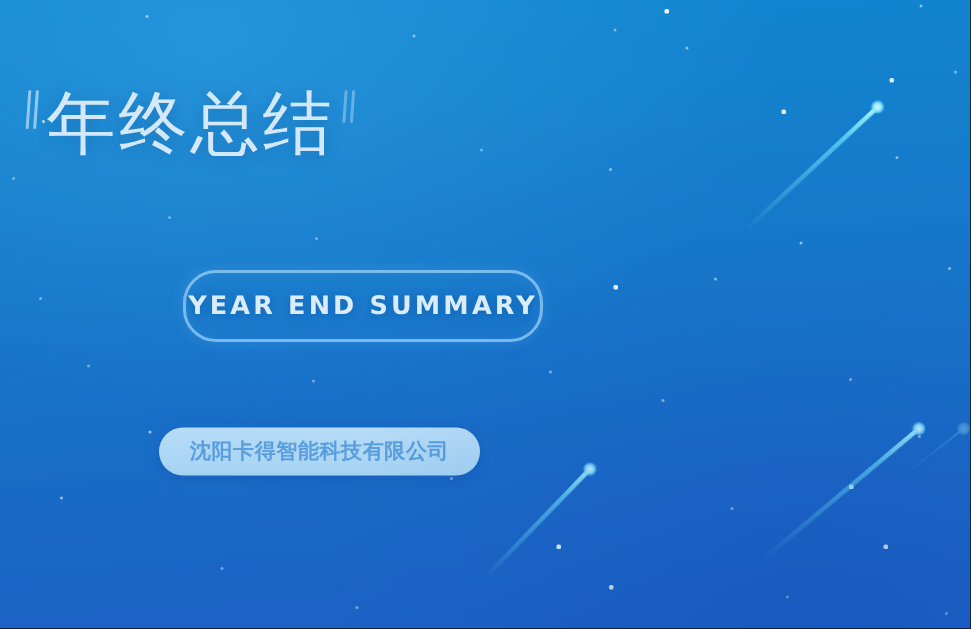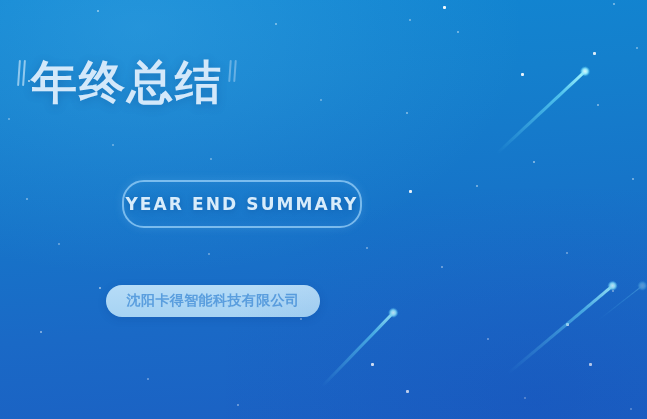--- a/index.html
+++ b/index.html
@@ -93,21 +93,21 @@
     border-radius: 1px;
     transform: skewX(-4deg);
   }
   .quote-mark.right i {
     height: 22px;
     background: rgba(150,200,238,0.60);
   }
   #main-title {
     font-family: "DejaVu Sans", "Liberation Sans", sans-serif;
     font-size: 46px;
-    font-weight: bold;
+    font-weight: normal;
     letter-spacing: 2px;
     color: #d3e8fa;
     line-height: 1;
     text-shadow: 0 2px 10px rgba(10,60,130,0.30);
     white-space: nowrap;
   }
 
   
   #english-pill {
     position: absolute;

